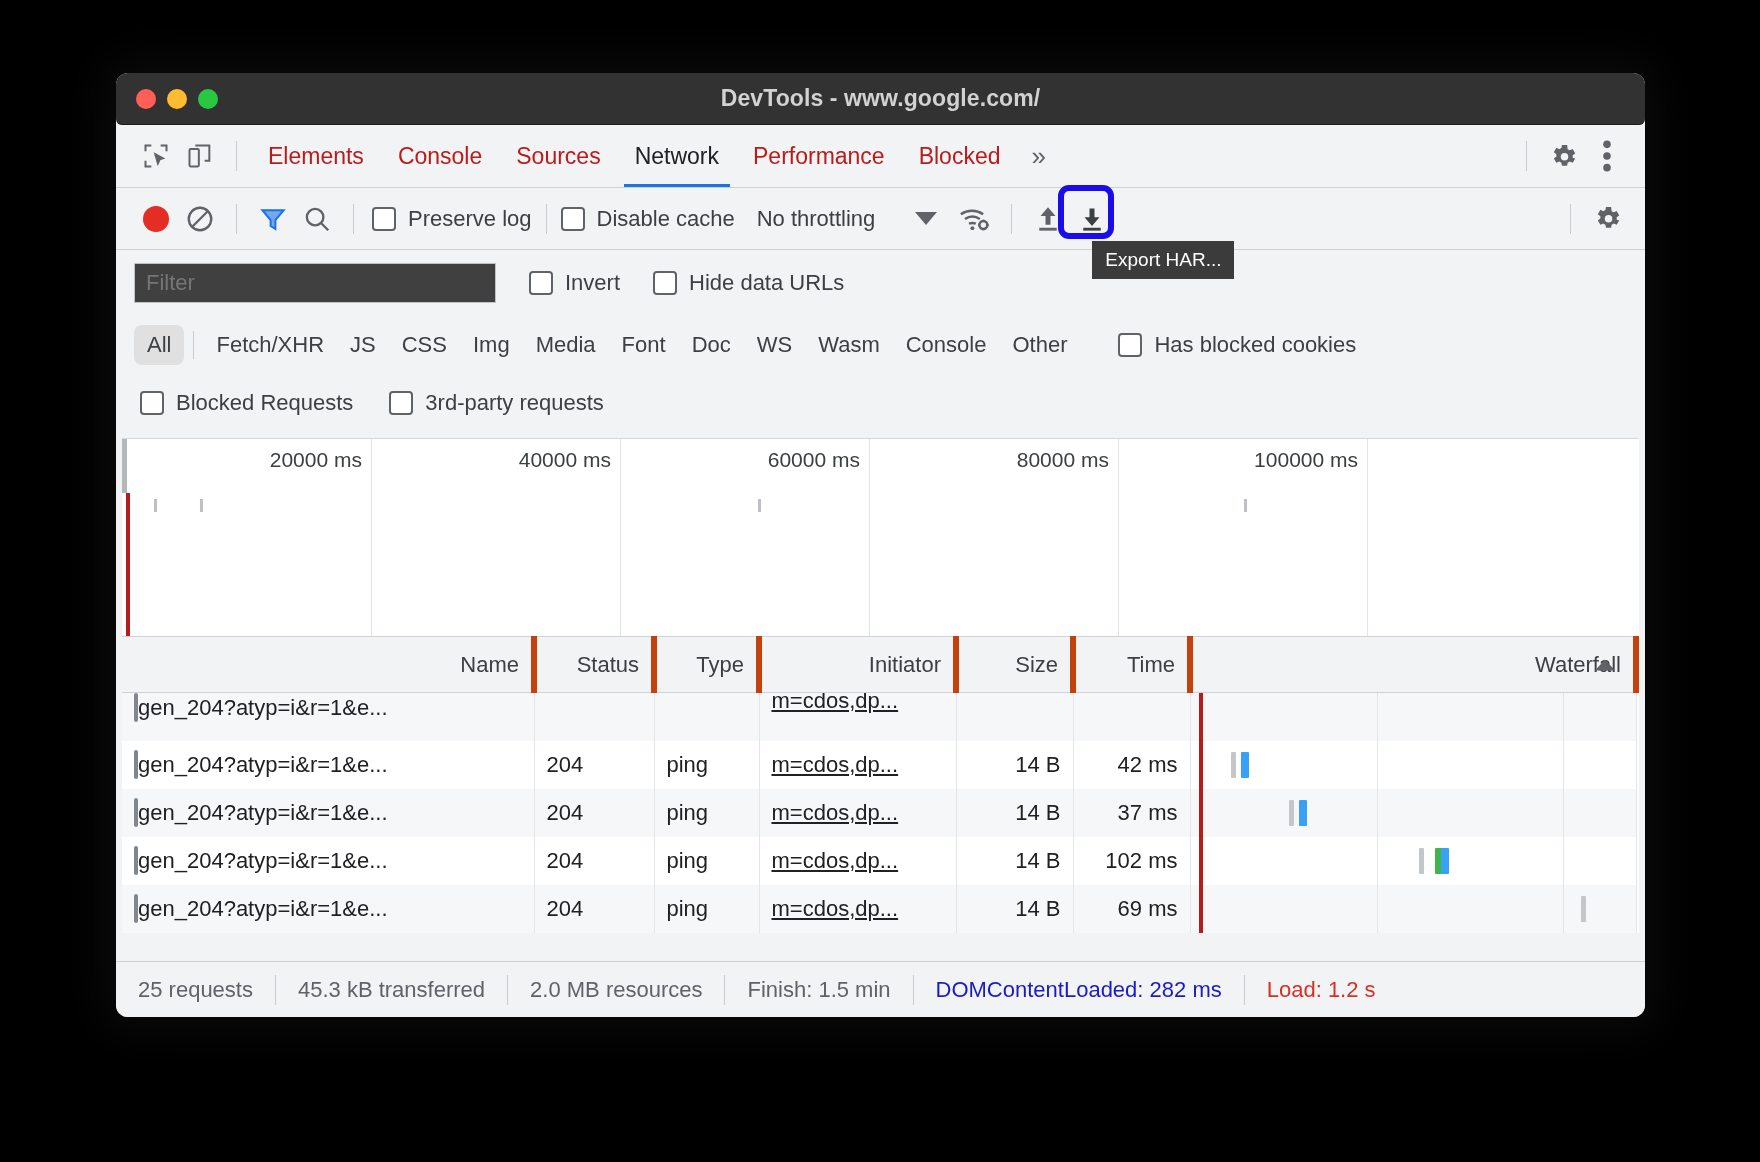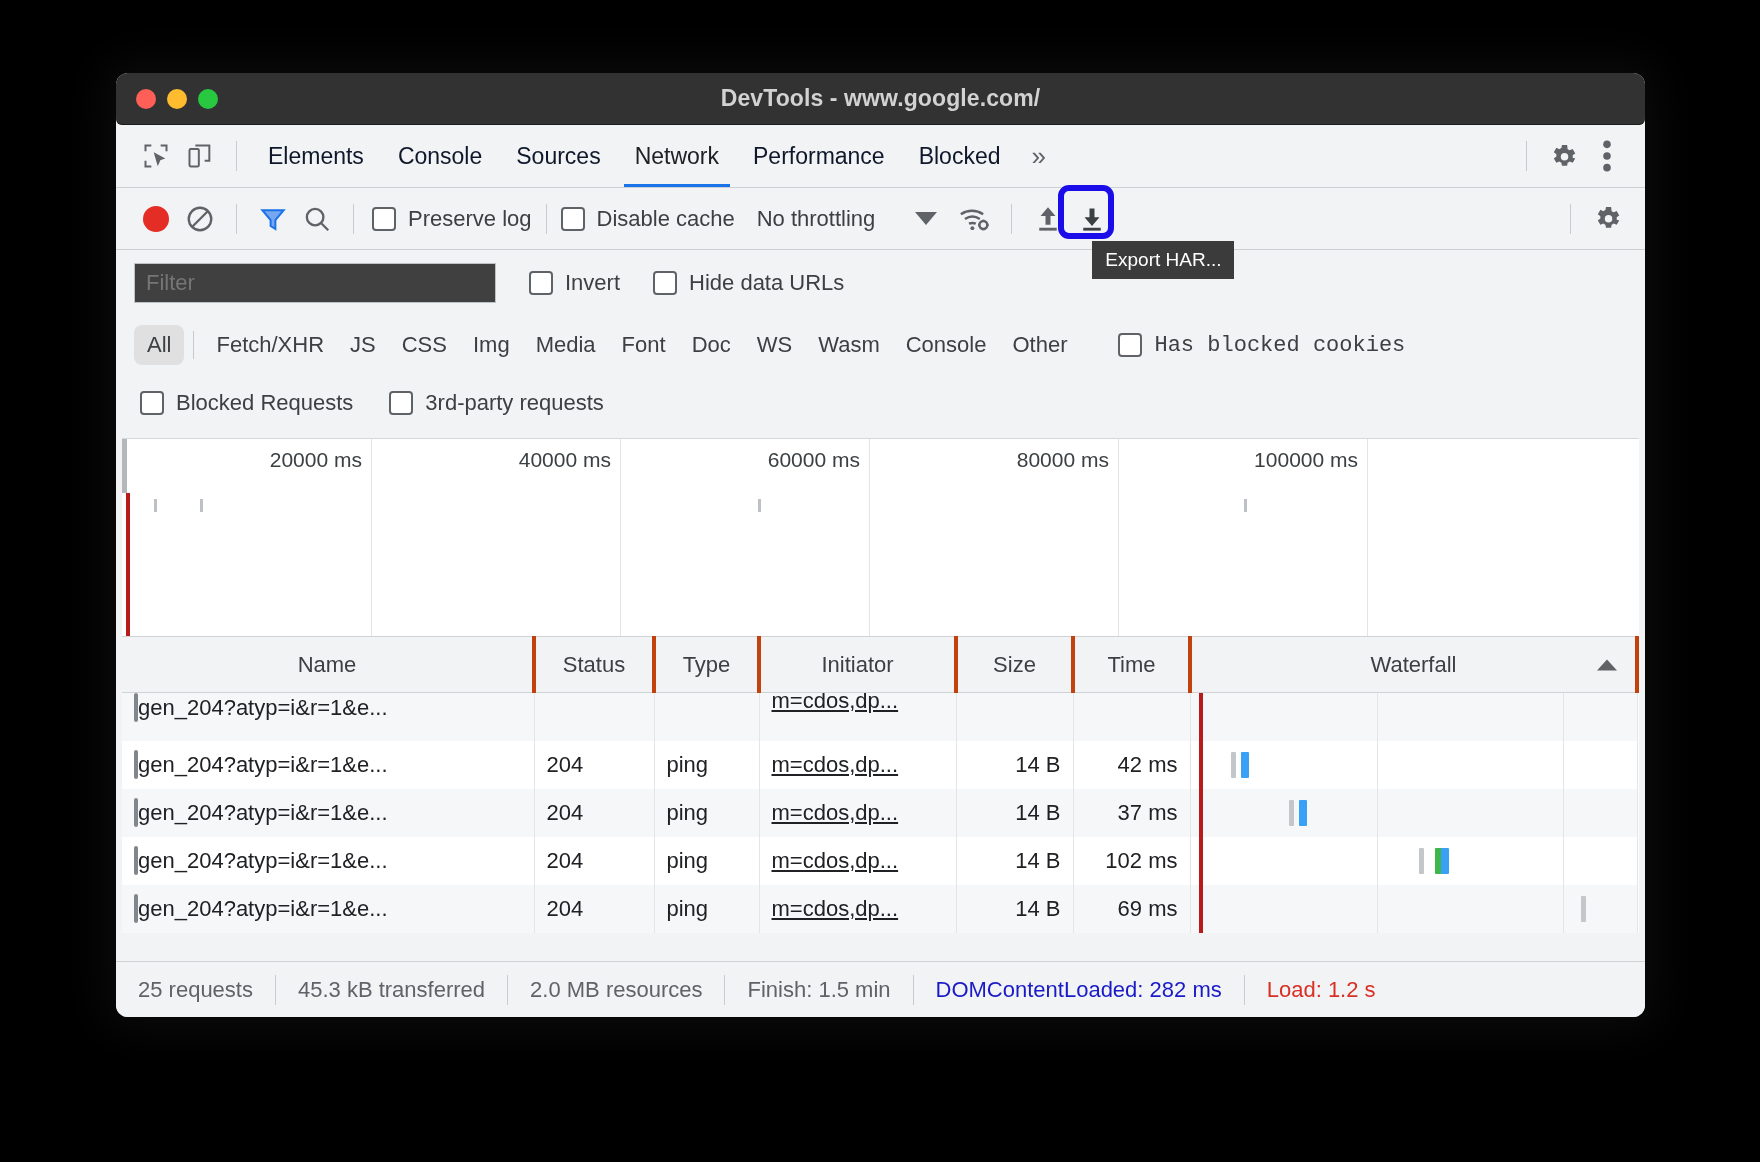--- a/index.html
+++ b/index.html
@@ -50,21 +50,21 @@
     border-bottom: 1px solid #cdd0d2;
     padding-left: 18px;
   }
   .iconbtn {
     width: 44px; height: 42px;
     display: flex; align-items: center; justify-content: center;
     color: #5f6368;
   }
   .vsep { width: 1px; height: 30px; background: #c7cace; margin: 0 14px; }
   .tab {
-    font-size: 23px; color: #0f172a;
+    font-size: 23px; color: #b91c1c;
     padding: 0 17px; height: 62px;
     display: flex; align-items: center;
     white-space: nowrap;
   }
   .tab.active { color: #202124; position: relative; }
   .tab.active::after {
     content: ""; position: absolute; left: 6px; right: 6px; bottom: 0;
     height: 3px; background: #1a73e8;
   }
   .more-tabs { font-size: 26px; color: #5f6368; padding: 0 14px; }
@@ -155,22 +155,22 @@
   }
   .ov-redline { position: absolute; top: 54px; bottom: 0; width: 4px; background: #b71c1c; }
   .ov-tick { position: absolute; width: 3px; height: 13px; background: #bdc1c6; }
   .ov-scrollbar { position: absolute; left: 0; top: 0; width: 5px; height: 54px; background: #b5b8bb; }
 
   
   .tablewrap { margin: 0 6px; background: #fff; }
   table.reqs { border-collapse: collapse; width: 100%; table-layout: fixed; }
   table.reqs th {
     background: #f1f3f4; font-size: 22px; font-weight: normal; color: #3c4043;
-    text-align: center; height: 56px; padding: 0 12px;
-    border-right: 4px solid #c2410c; border-bottom: 1px solid #d0d3d6;
+    text-align: right; height: 56px; padding: 0 12px;
+    border-right: 6px solid #c2410c; border-bottom: 1px solid #d0d3d6;
     border-top: 1px solid #d0d3d6;
     position: relative;
   }
   th.c-name { width: 412px; }
   th.c-status { width: 120px; }
   th.c-type { width: 105px; }
   th.c-init { width: 197px; }
   th.c-size { width: 117px; }
   th.c-time { width: 117px; }
   th.c-wf { width: auto; border-right: none; }
@@ -355,21 +355,21 @@
       <div class="chip">JS</div>
       <div class="chip">CSS</div>
       <div class="chip">Img</div>
       <div class="chip">Media</div>
       <div class="chip">Font</div>
       <div class="chip">Doc</div>
       <div class="chip">WS</div>
       <div class="chip">Wasm</div>
       <div class="chip">Console</div>
       <div class="chip">Other</div>
-      <label class="cblabel" style="margin-left:38px;font-family:Liberation Mono, monospace;">
+      <label class="cblabel" style="margin-left:38px;">
         <span class="cb"></span>
         <span>Has blocked cookies</span>
       </label>
     </div>
 
     <div class="checkrow">
       <label class="cblabel">
         <span class="cb"></span>
         <span>Blocked Requests</span>
       </label>

